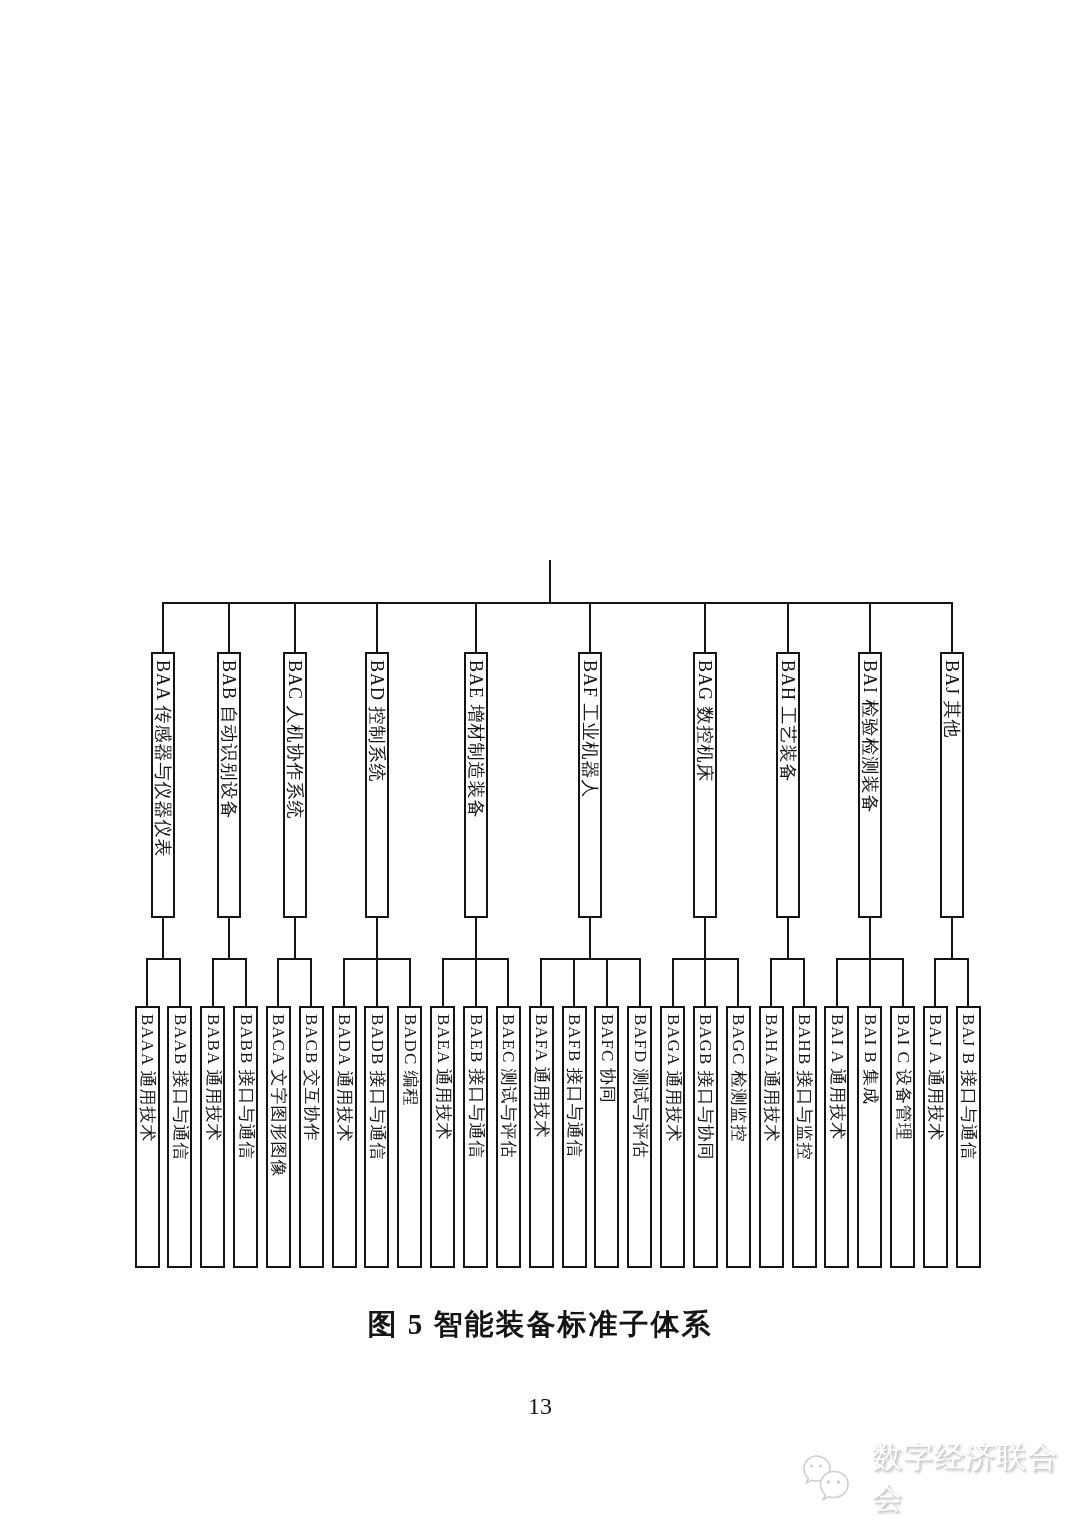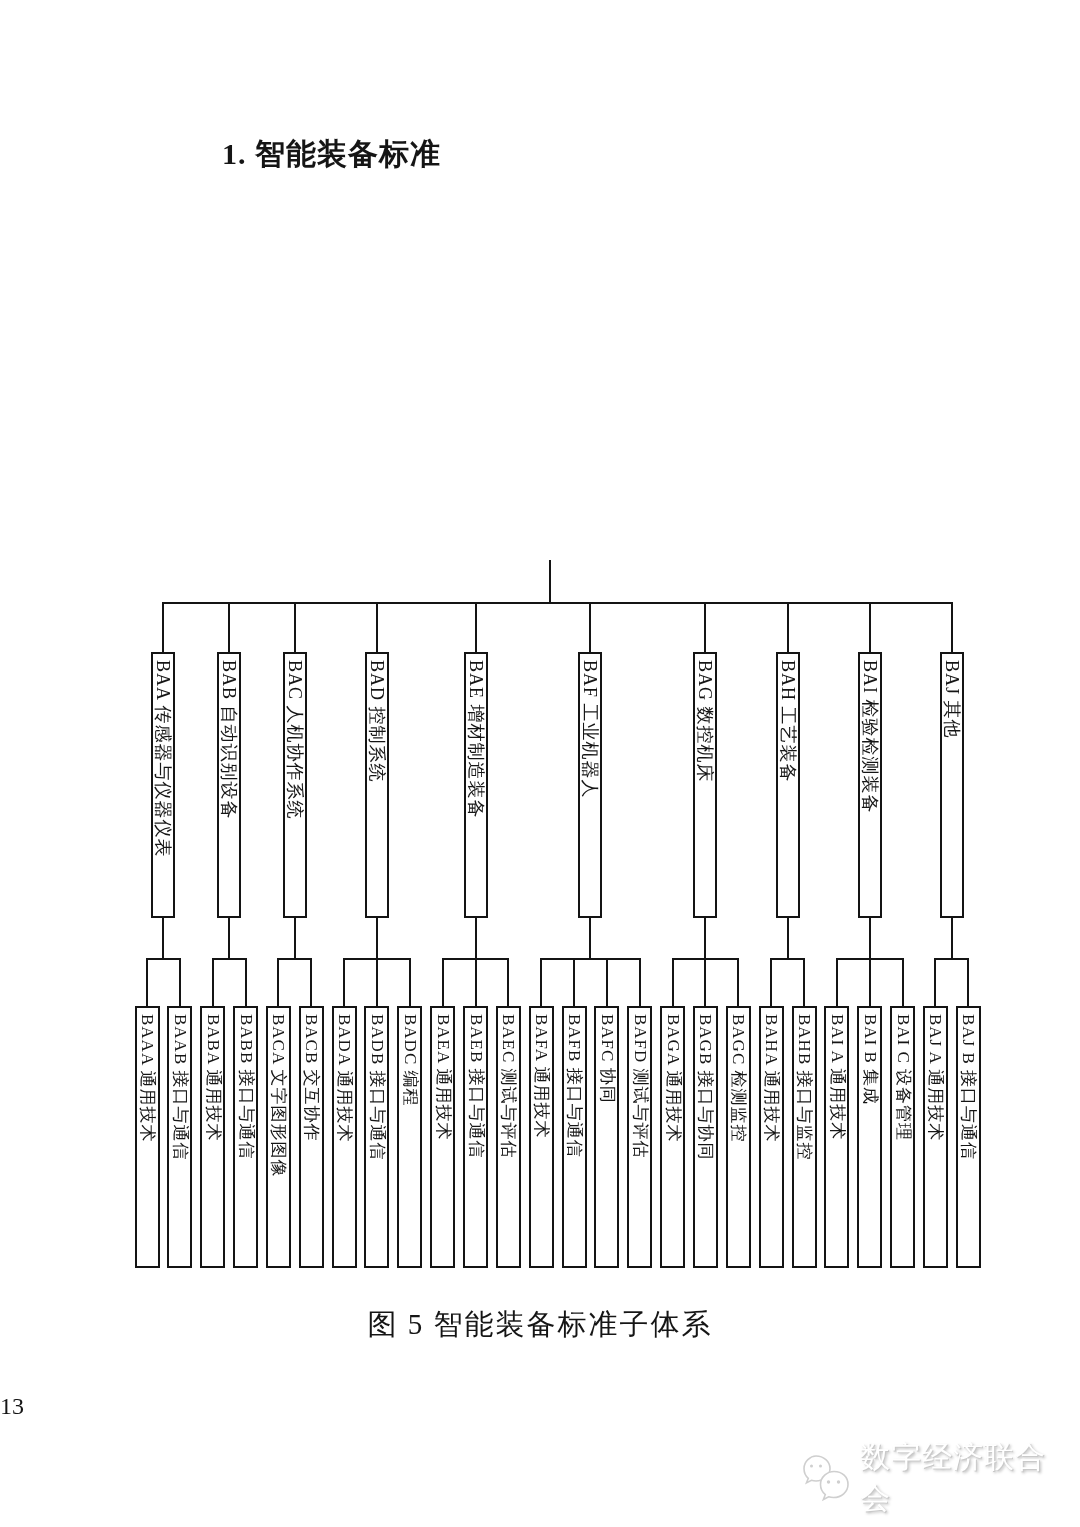--- a/index.html
+++ b/index.html
@@ -9,34 +9,33 @@
   .para{position:absolute;left:162px;top:190px;width:762px;margin:0;font-size:29px;line-height:57px;
         text-indent:58px;text-align:justify;text-justify:inter-ideograph;letter-spacing:0.5px;}
   .diagram{position:absolute;left:0;top:0;width:1080px;height:1300px;}
   .root-box{position:absolute;left:450px;top:505px;width:200px;height:55px;border:2.5px solid #141414;
         background:#fff;display:flex;align-items:center;justify-content:center;font-size:21px;box-sizing:border-box;}
   .root-box .root-label{margin-left:0.45em;}
   .cline{position:absolute;background:#141414;}
   .vbox{position:absolute;border:2px solid #141414;background:#fff;box-sizing:border-box;}
   .vbox span{position:absolute;left:50%;top:50%;transform:translate(-50%,-50%) rotate(90deg);
         white-space:nowrap;display:inline-block;text-align:left;line-height:1;letter-spacing:1px;}
-  .caption{position:absolute;left:0;top:1305px;width:1080px;text-align:center;font-size:29px;font-weight:normal;letter-spacing:2px;}
-  .page-number{position:absolute;left:0;top:1393px;width:1080px;font-size:24px;}
+  .caption{position:absolute;left:0;top:1305px;width:1080px;text-align:center;font-size:29px;font-weight:bold;letter-spacing:2px;}
+  .page-number{position:absolute;left:0;top:1393px;width:1080px;text-align:center;font-size:24px;}
   .footer{position:absolute;left:800px;top:1448px;width:260px;height:60px;display:flex;align-items:center;
         font-family:"Liberation Sans","DejaVu Sans",sans-serif;}
-  .footer .brand{font-size:30px;color:#ffffff;letter-spacing:1px;margin-left:8px;
+  .footer .brand{font-size:30px;color:#ffffff;letter-spacing:1px;margin-left:20px;
         text-shadow:1px 1px 0 #c9c9c9,2px 2px 3px #b9b9b9;}
   .wechat-icon{flex:0 0 auto;}
 </style>
 </head>
 <body>
 
 <div class="page">
 
-  <h1 class="heading">1. 智能装备标准</h1>
 
 
   <div class="diagram" id="diagram">
 
   <div class="cline" style="left: 549px; top: 560px; width: 2px; height: 42px;"></div>
       <div class="cline" style="left: 146px; top: 958px; width: 2px; height: 48px;"></div>
       <div class="vbox" style="left: 134.5px; top: 1006px; width: 25px; height: 262px;">
         <span style="width: 246px; font-size: 17px;">BAAA 通用技术</span>
       </div>
       <div class="cline" style="left: 178.85px; top: 958px; width: 2px; height: 48px;"></div>

